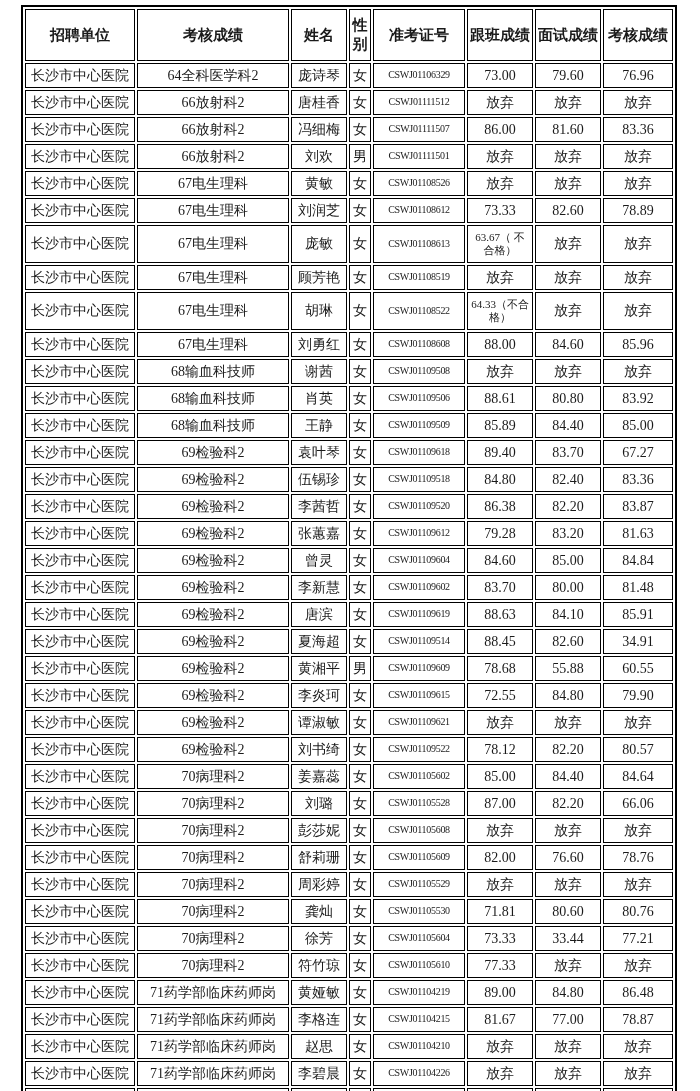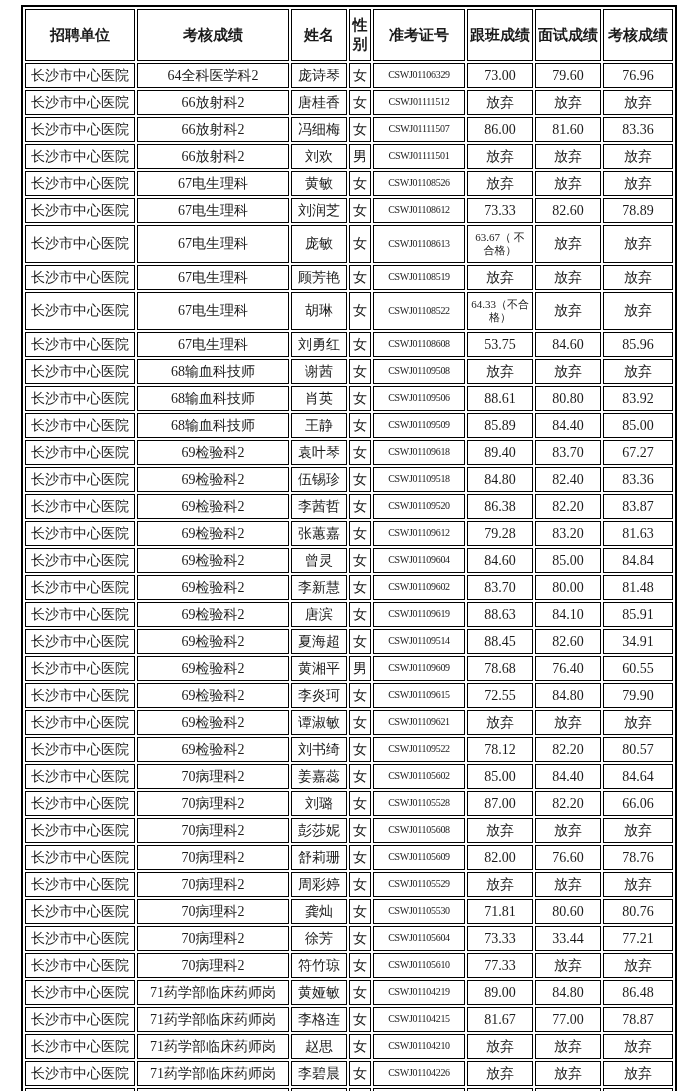--- a/index.html
+++ b/index.html
@@ -169,21 +169,21 @@
         <td class="small">64.33（不合格）</td>
         <td>放弃</td>
         <td>放弃</td>
       </tr>
       <tr>
         <td>长沙市中心医院</td>
         <td>67电生理科</td>
         <td>刘勇红</td>
         <td>女</td>
         <td class="examno">CSWJ01108608</td>
-        <td>53.75</td>
+        <td>88.00</td>
         <td>84.60</td>
         <td>85.96</td>
       </tr>
       <tr>
         <td>长沙市中心医院</td>
         <td>68输血科技师</td>
         <td>谢茜</td>
         <td>女</td>
         <td class="examno">CSWJ01109508</td>
         <td>放弃</td>
@@ -290,21 +290,21 @@
         <td>82.60</td>
         <td>34.91</td>
       </tr>
       <tr>
         <td>长沙市中心医院</td>
         <td>69检验科2</td>
         <td>黄湘平</td>
         <td>男</td>
         <td class="examno">CSWJ01109609</td>
         <td>78.68</td>
-        <td>76.40</td>
+        <td>55.88</td>
         <td>60.55</td>
       </tr>
       <tr>
         <td>长沙市中心医院</td>
         <td>69检验科2</td>
         <td>李炎珂</td>
         <td>女</td>
         <td class="examno">CSWJ01109615</td>
         <td>72.55</td>
         <td>84.80</td>

